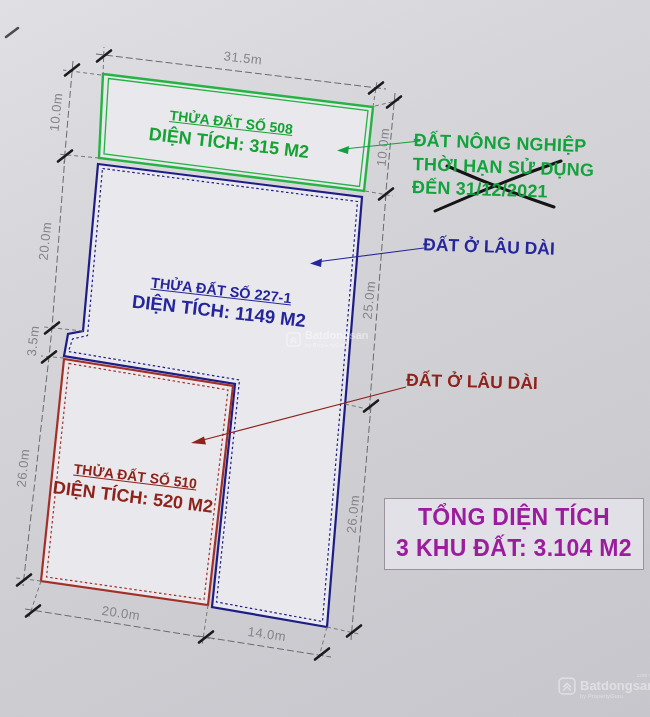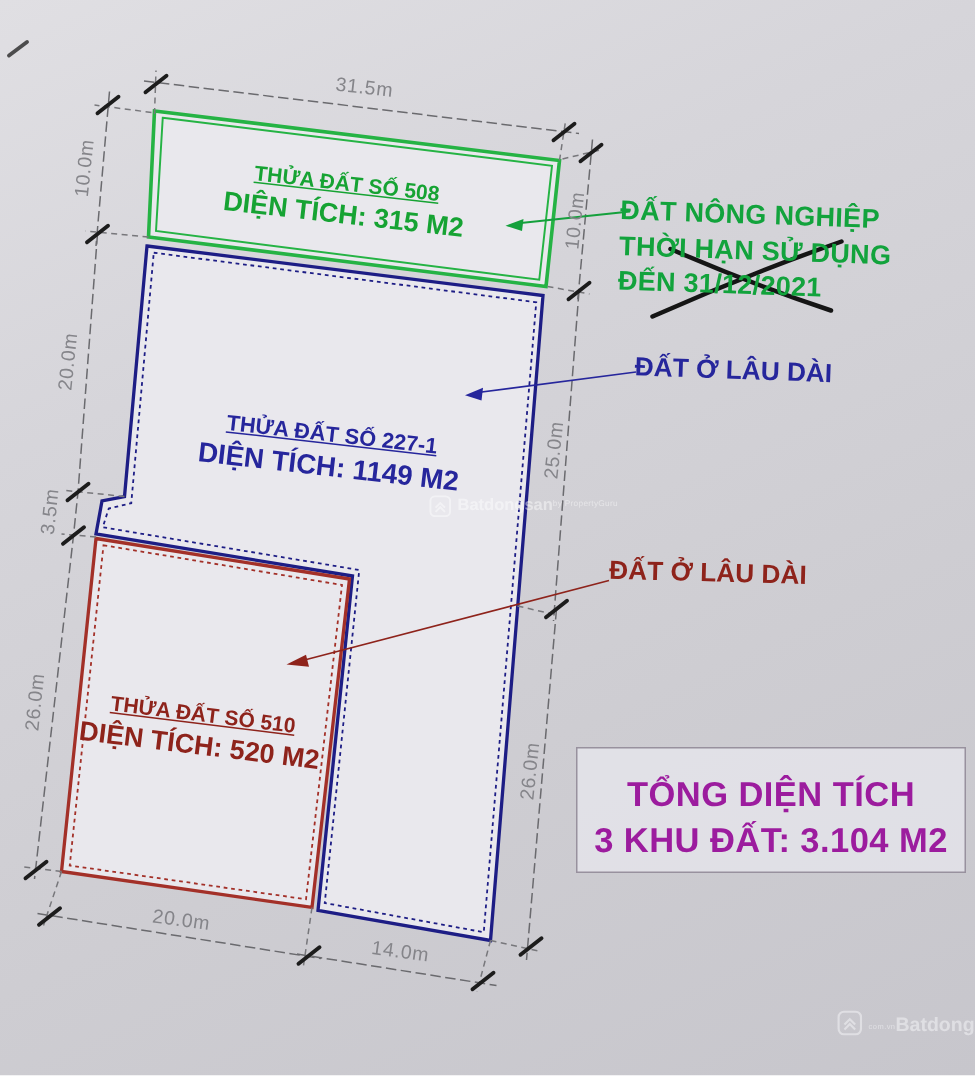--- a/index.html
+++ b/index.html
@@ -27,24 +27,24 @@
     transform:rotate(2deg);transform-origin:left top;
     color:#12a33c;font-weight:bold;font-size:18px;line-height:23.5px;letter-spacing:.2px;
   }
   .res{font-weight:bold;font-size:17.5px;}
   .res.blue{color:#26269c;}
   .res.red{color:#8e231b;}
   .summary{
     position:absolute;left:384px;top:498px;width:258px;height:67px;
     border:1.5px solid #98919e;background:rgba(238,237,243,.62);
     color:#9c1c9e;font-weight:bold;font-size:23px;text-align:center;
-    line-height:31px;padding-top:15px;letter-spacing:.3px;
+    line-height:31px;padding-top:3px;letter-spacing:.3px;
   }
   .wm{position:absolute;display:flex;align-items:center;gap:4px;color:#ffffff;}
-  .wm .txt{display:flex;line-height:1;}
+  .wm .txt{display:flex;flex-direction:column;line-height:1;}
   .wm .dom{font-size:5px;align-self:flex-end;margin-bottom:1px;letter-spacing:.3px;}
   .wm .brand{font-weight:bold;}
   .wm .by{font-size:5.5px;margin-top:1.5px;letter-spacing:.2px;}
   .wm.center{left:286px;top:330px;opacity:.45;}
   .wm.center .brand{font-size:11px;}
   .wm.corner{left:558px;top:673px;opacity:.55;color:#f3f3f6;}
   .wm.corner .brand{font-size:13px;}
 </style>
 </head>
 <body>

